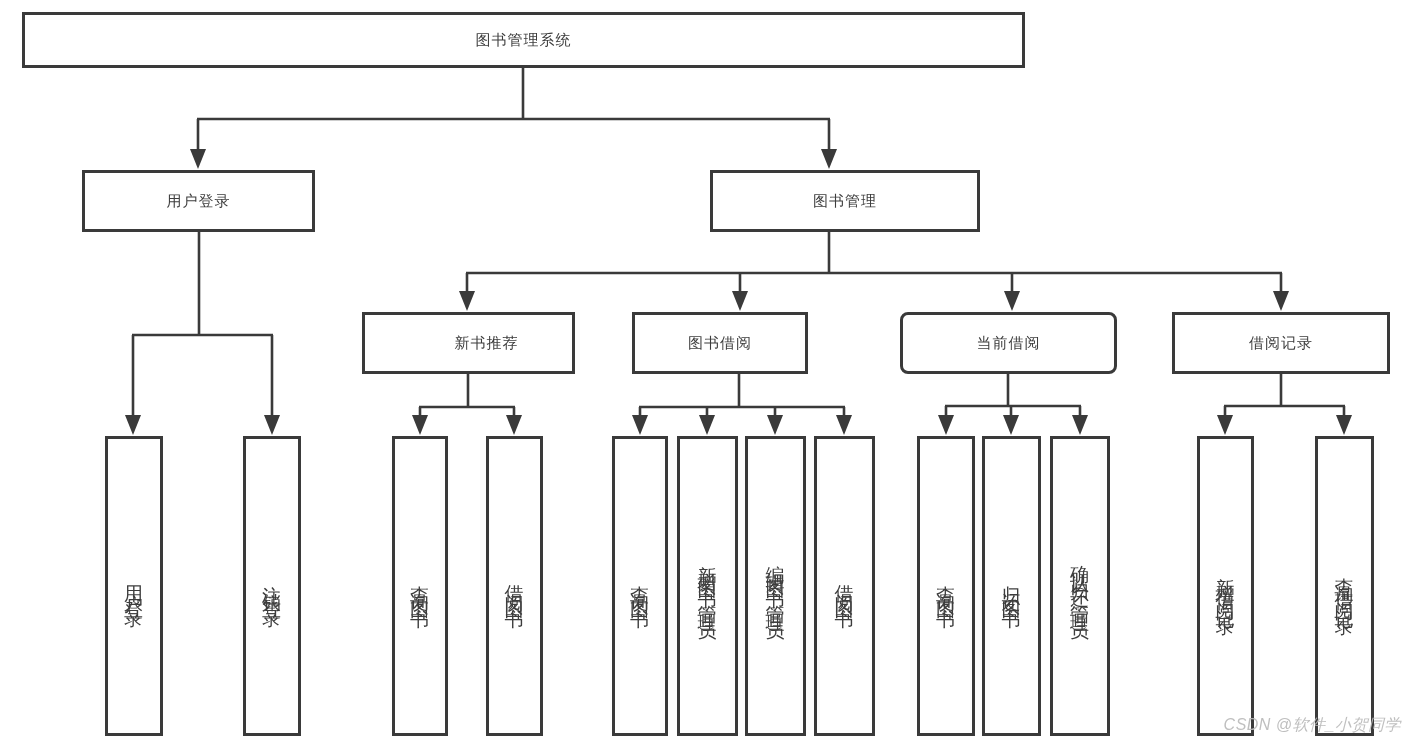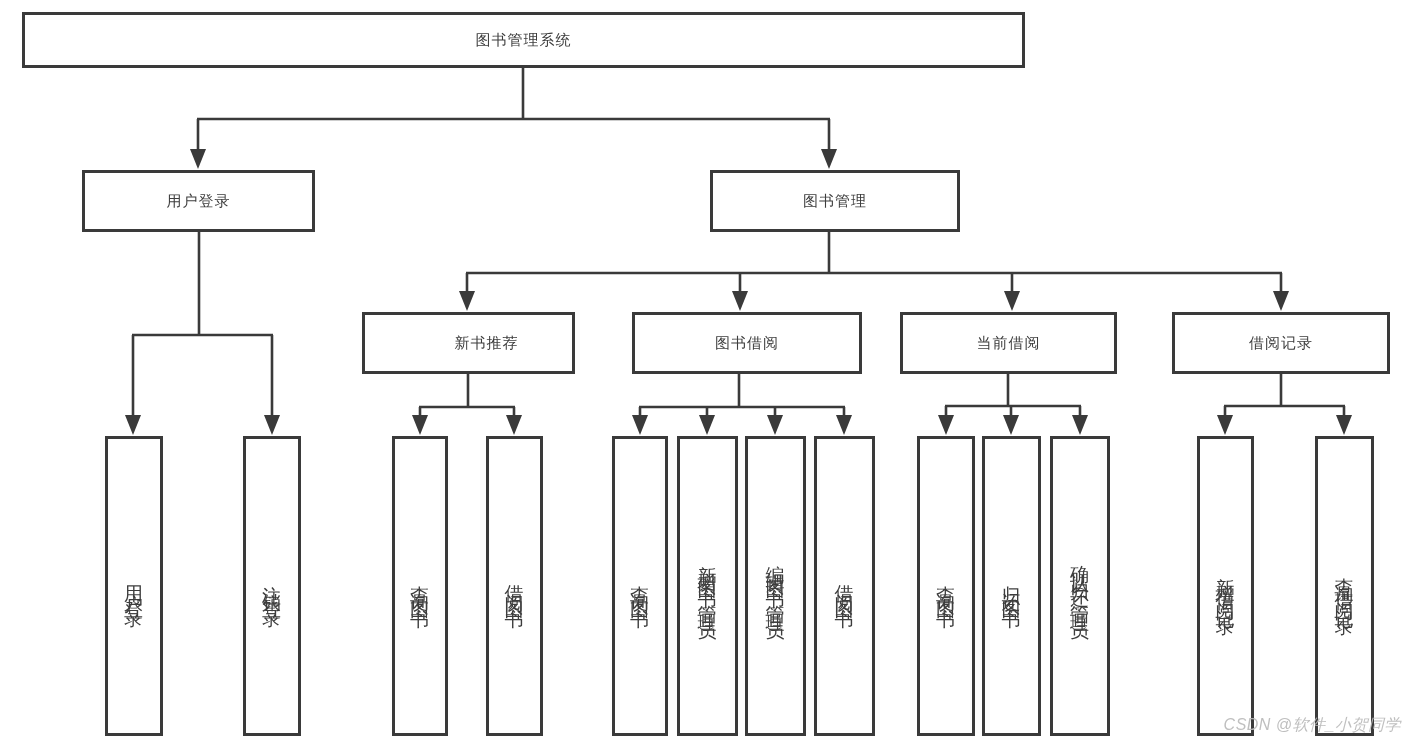--- a/index.html
+++ b/index.html
@@ -41,25 +41,25 @@
     writing-mode:vertical-rl;
     text-orientation:mixed;
     letter-spacing:8px;
     line-height:1;
     max-height:292px;
   }
   
   .n-root{left:22px;top:12px;width:1003px;height:56px;}
   
   .n-userlogin{left:82px;top:170px;width:233px;height:62px;}
-  .n-bookmgmt{left:710px;top:170px;width:250px;height:62px;}
+  .n-bookmgmt{left:710px;top:170px;width:270px;height:62px;}
   
   .n-newbooks{left:362px;top:312px;width:213px;height:62px;padding-left:36px;}
-  .n-borrowing{left:632px;top:312px;width:230px;height:62px;}
-  .n-current{left:900px;top:312px;width:217px;height:62px;}
+  .n-borrowing{left:632px;top:312px;width:176px;height:62px;}
+  .n-current{left:900px;top:312px;width:217px;height:62px;border-radius:8px;}
   .n-records{left:1172px;top:312px;width:218px;height:62px;}
   
   .n-a1{left:105px;width:58px;}
   .n-a2{left:243px;width:58px;}
   .n-b1{left:392px;width:56px;}
   .n-b2{left:486px;width:57px;}
   .n-c1{left:612px;width:56px;}
   .n-c2{left:677px;width:61px;}
   .n-c3{left:745px;width:61px;}
   .n-c4{left:814px;width:61px;}

